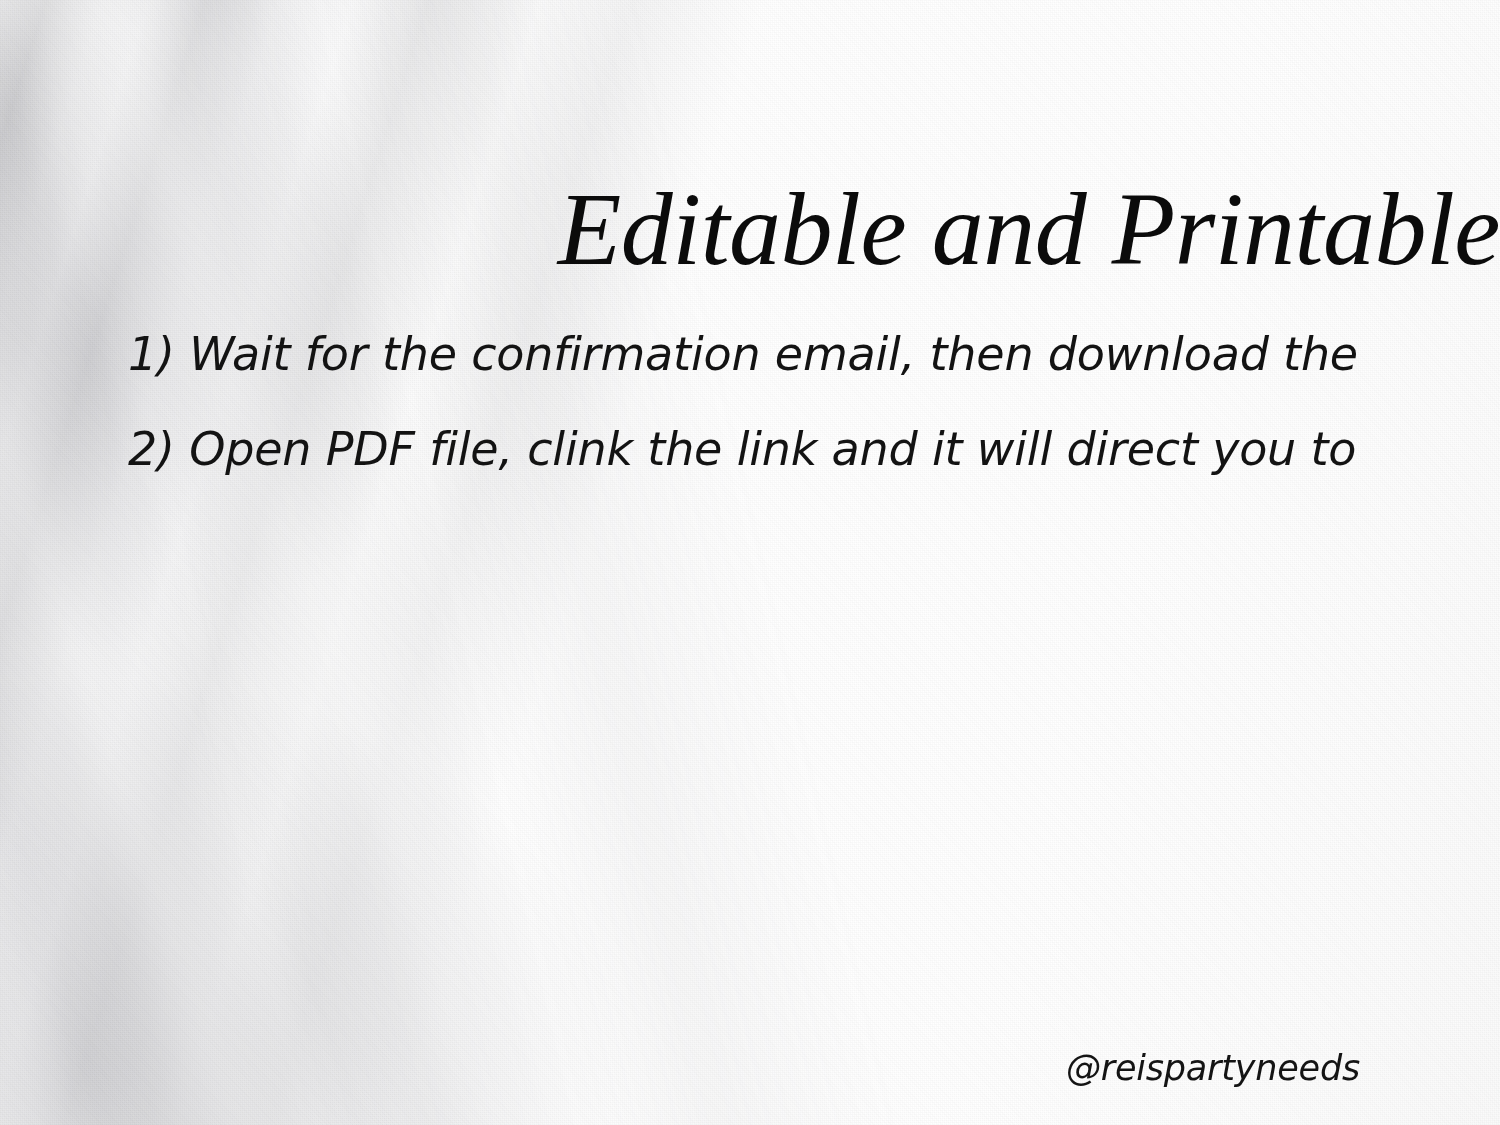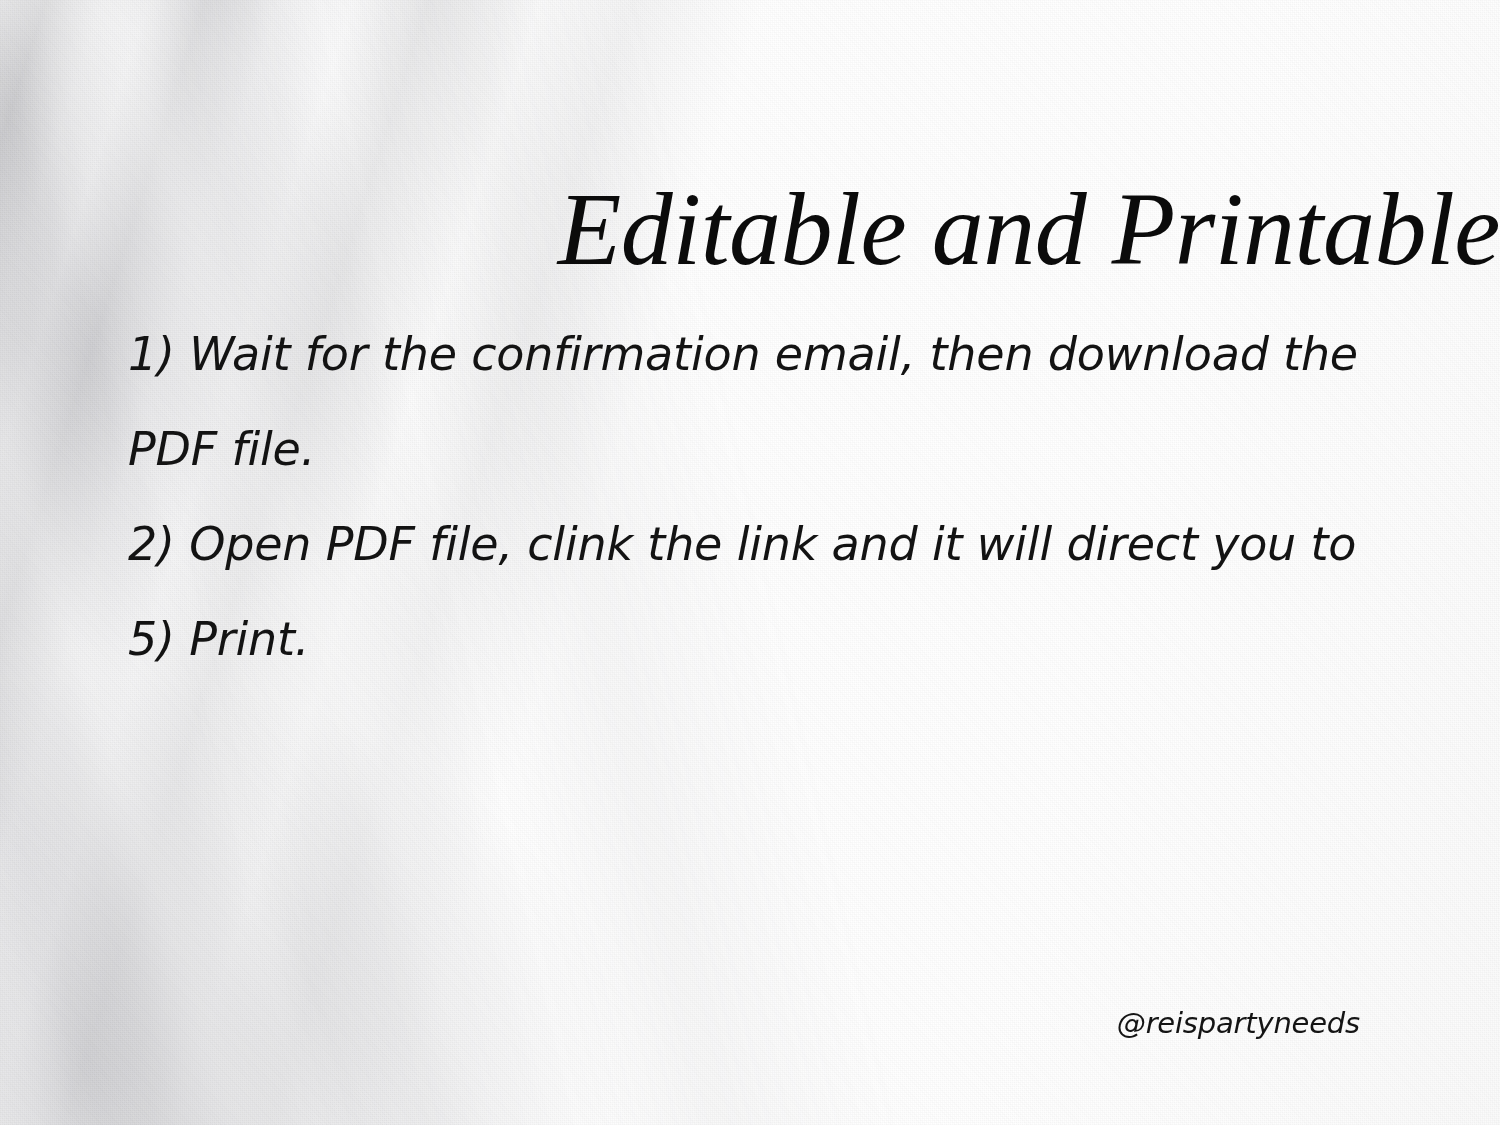--- a/index.html
+++ b/index.html
@@ -173,25 +173,25 @@
     font-size: 46px;
     line-height: 95px;
     color: #131313;
     letter-spacing: -0.2px;
     white-space: nowrap;
   }
 
   #instagram-handle {
     position: absolute;
     right: 140px;
-    top: 1006px;
+    top: 1047px;
     font-family: "DejaVu Sans", "Liberation Sans", sans-serif;
     font-style: italic;
     font-weight: 400;
-    font-size: 29px;
+    font-size: 35px;
     line-height: 1.2;
     color: #141414;
     letter-spacing: -0.2px;
     white-space: nowrap;
   }
 </style>
 </head>
 <body>
 
 <div id="canvas">
@@ -202,21 +202,19 @@
   <div class="bg-layer bg-ridge"></div>
   <div class="bg-layer bg-pool"></div>
   <div class="bg-layer bg-grain"></div>
 
   <div class="content">
 
     <h1 id="page-title">Editable and Printable</h1>
 
     <ul id="steps-list">
       <li class="step-line">1) Wait for the confirmation email, then download the</li>
-      <li class="step-line">PDF file.</li>
       <li class="step-line">2) Open PDF file, clink the link and it will direct you to</li>
-      <li class="step-line">5) Print.</li>
     </ul>
 
     <div id="instagram-handle">@reispartyneeds</div>
 
   </div>
 </div>
 
 </body></html>

